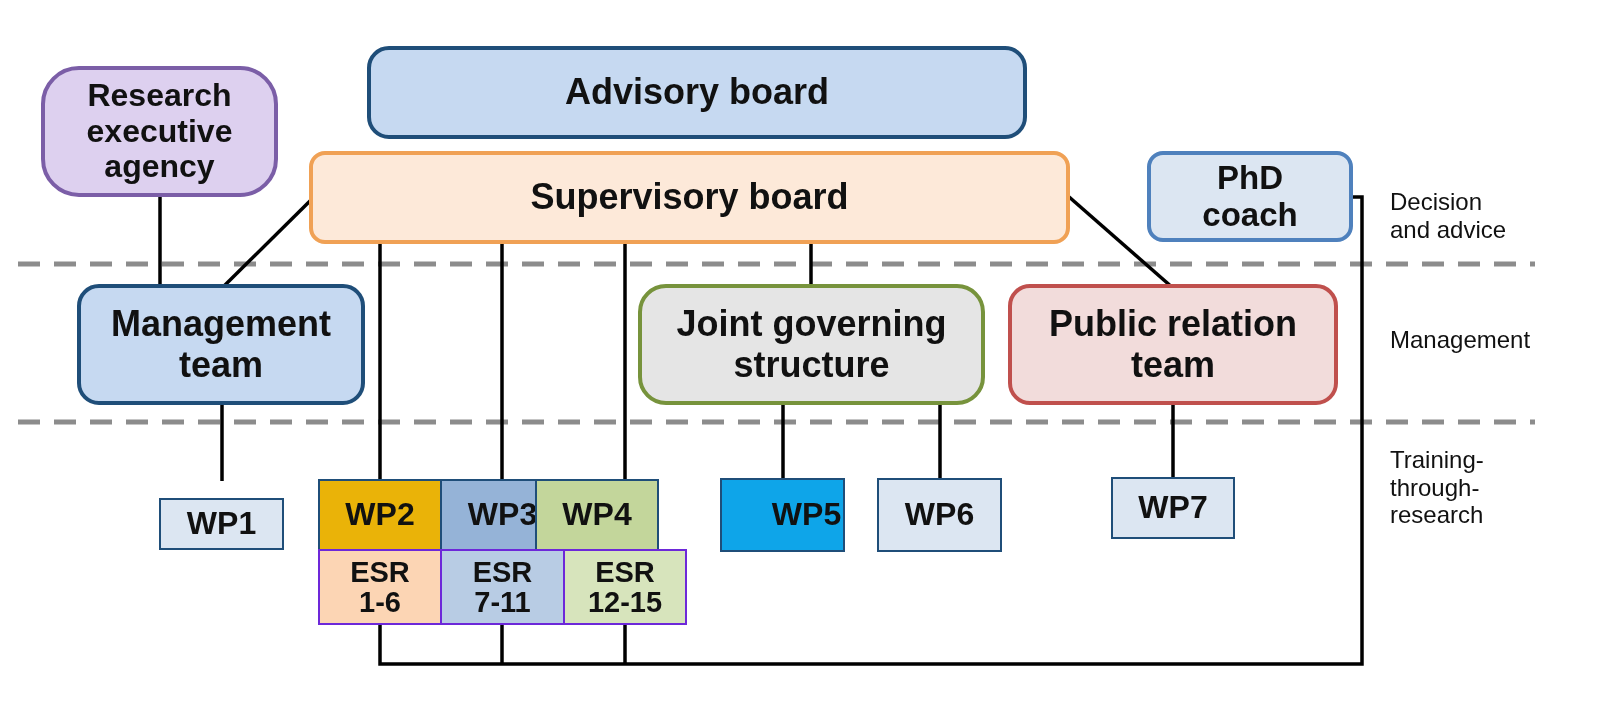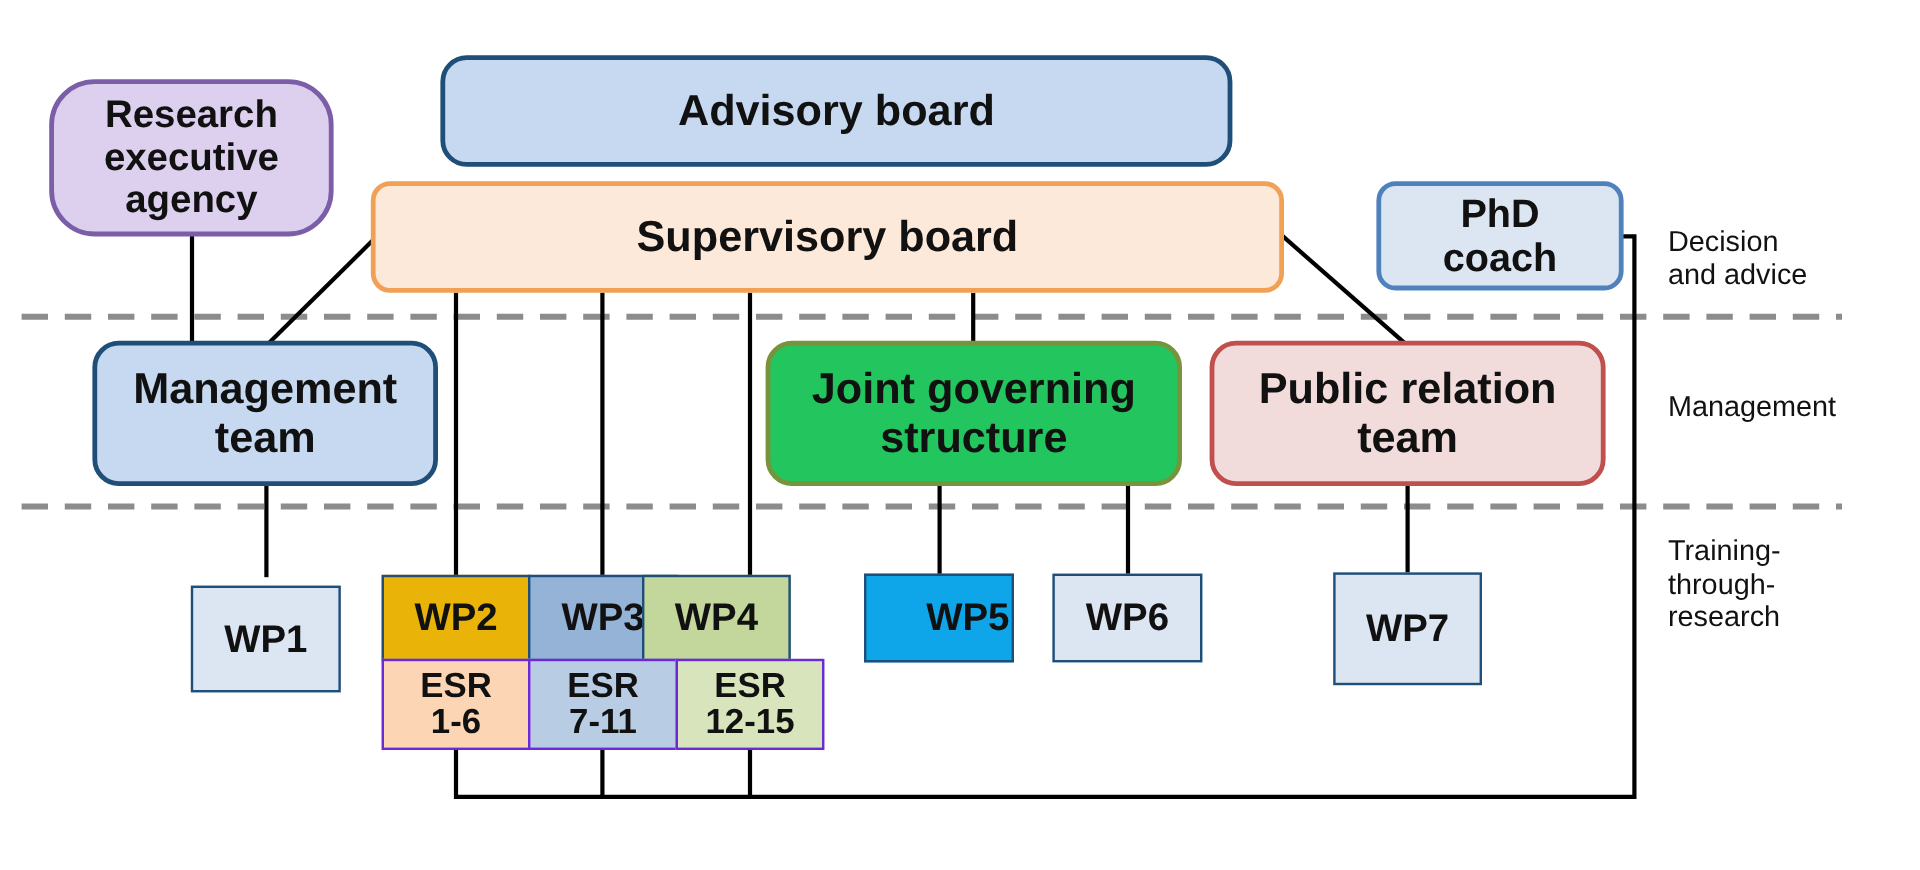--- a/index.html
+++ b/index.html
@@ -45,41 +45,41 @@
 agency</div>
 
 <div class="node rounded" style="left:309px;top:151px;width:761px;height:93px;background:#fde9d9;border-color:#f0a155;border-radius:16px;font-size:36px;">Supervisory board</div>
 
 <div class="node rounded" style="left:1131px;top:151px;width:206px;height:91px;background:#dce6f2;border-color:#4f81bd;border-radius:16px;font-size:33px;margin-left:16px;">PhD
 coach</div>
 
 <div class="node rounded" style="left:77px;top:284px;width:288px;height:121px;background:#c6d9f1;border-color:#1f4e79;font-size:36px;">Management
 team</div>
 
-<div class="node rounded" style="left:638px;top:284px;width:347px;height:121px;background:#22c55e;border-color:#77933c;font-size:36px;">Joint governing
+<div class="node rounded" style="left:638px;top:284px;width:347px;height:121px;background:#e5e5e5;border-color:#77933c;font-size:36px;border-radius:28px;">Joint governing
 structure</div>
 
 <div class="node rounded" style="left:1008px;top:284px;width:330px;height:121px;background:#f2dcdb;border-color:#c0504d;font-size:36px;">Public relation
 team</div>
 
-<div class="node wp" style="left:159px;top:488px;width:125px;height:89px;background:#dce6f2;">WP1</div>
+<div class="node wp" style="left:159px;top:498px;width:125px;height:52px;background:#dce6f2;">WP1</div>
 
 <div class="node wp" style="left:318px;top:479px;width:124px;height:72px;background:#eab308;">WP2</div>
 <div class="node wp" style="left:440px;top:479px;width:125px;height:72px;background:#95b3d7;">WP3</div>
 <div class="node wp" style="left:535px;top:479px;width:124px;height:72px;background:#c3d69b;">WP4</div>
 
 <div class="node esr" style="left:318px;top:549px;width:124px;height:76px;background:#fcd5b4;">ESR
 1-6</div>
 <div class="node esr" style="left:440px;top:549px;width:125px;height:76px;background:#b8cce4;">ESR
 7-11</div>
 <div class="node esr" style="left:563px;top:549px;width:124px;height:76px;background:#d7e4bc;">ESR
 12-15</div>
 
 <div class="node wp" style="left:720px;top:478px;width:125px;height:74px;background:#0ea5e9;padding-left:48px;">WP5</div>
 <div class="node wp" style="left:877px;top:478px;width:125px;height:74px;background:#dce6f2;">WP6</div>
-<div class="node wp" style="left:1111px;top:477px;width:124px;height:94px;background:#dce6f2;">WP7</div>
+<div class="node wp" style="left:1111px;top:477px;width:124px;height:62px;background:#dce6f2;">WP7</div>
 
 <div class="lbl" style="left:1390px;top:188px;">Decision
 and advice</div>
 <div class="lbl" style="left:1390px;top:326px;">Management</div>
 <div class="lbl" style="left:1390px;top:446px;">Training-
 through-
 research</div>
 
 </body></html>

